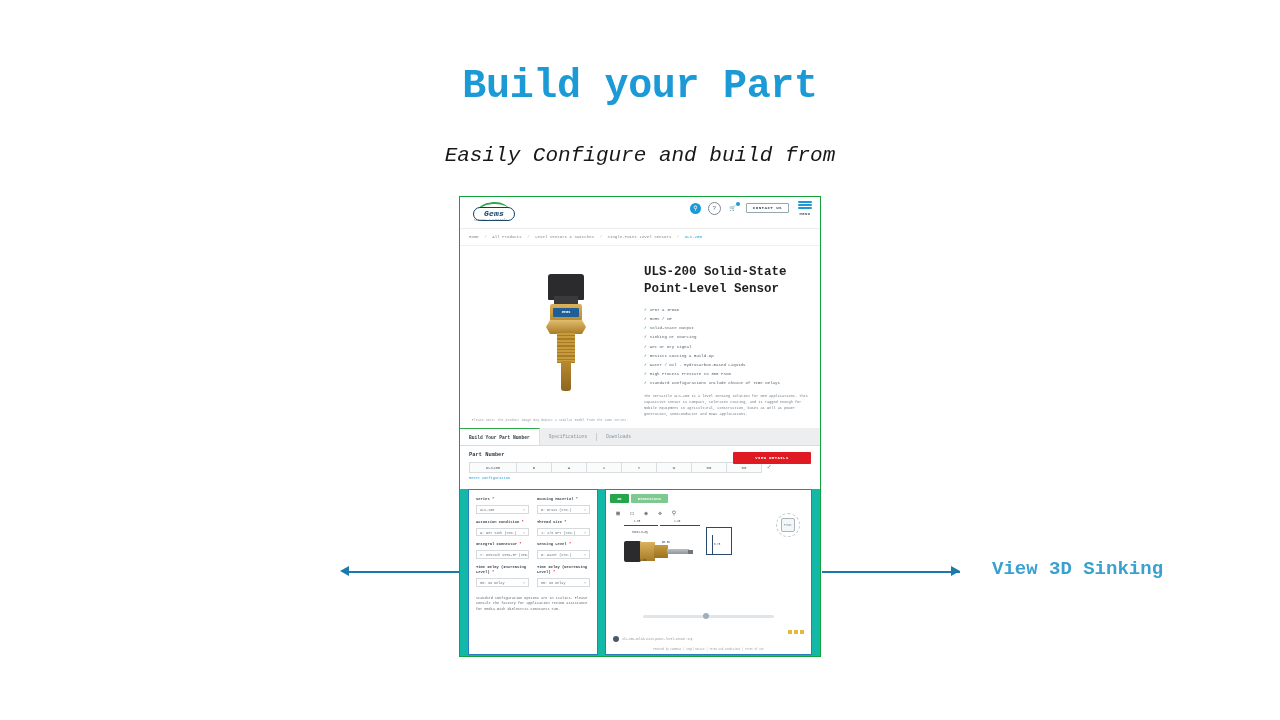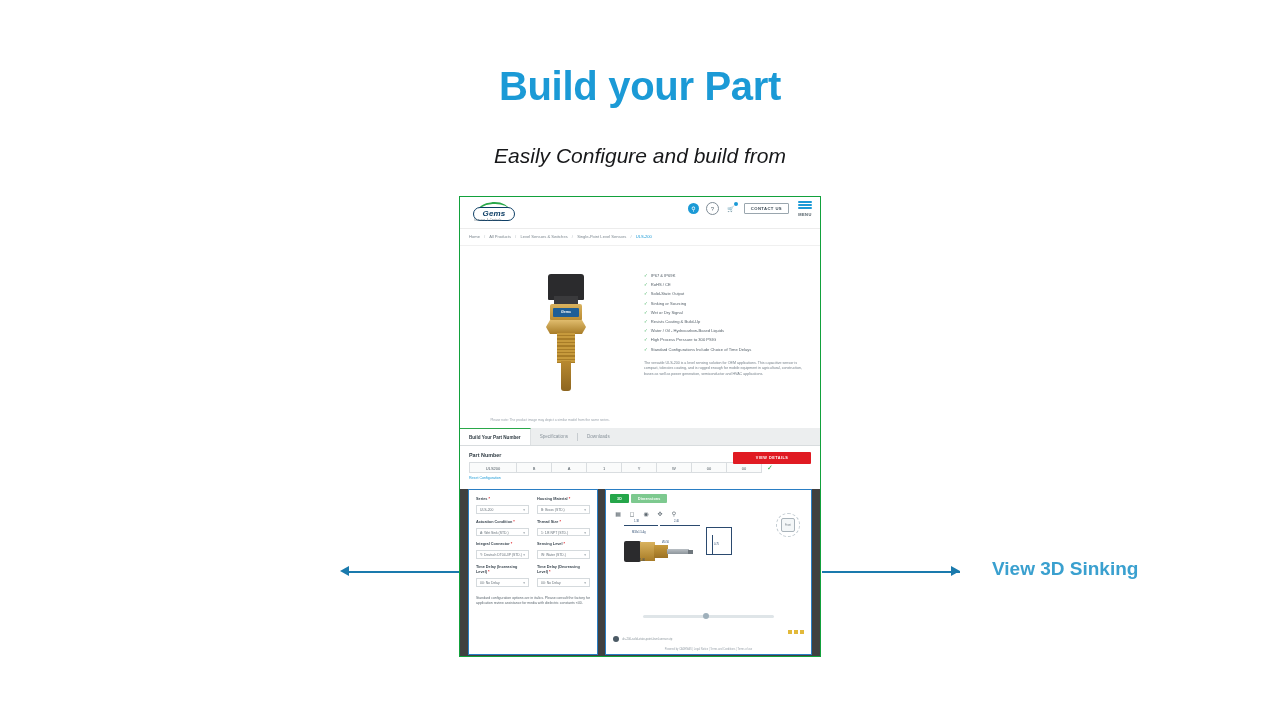--- a/index.html
+++ b/index.html
@@ -1,21 +1,21 @@
 <!DOCTYPE html>
 <html><head>
 <meta charset="utf-8">
 <style>
   html,body{margin:0;padding:0;}
   body{
     width:1280px;height:720px;background:#ffffff;
     font-family:"Liberation Sans",sans-serif;
     overflow:hidden;position:relative;
   }
-  .slide{position:relative;width:1280px;height:720px;}
+  .slide{position:relative;width:1280px;height:720px;font-family:Liberation Mono, monospace;}
 
   
   .slide-title{
     position:absolute;left:0;top:64px;width:1280px;text-align:center;
     font-size:40px;font-weight:bold;color:#1b9ad6;letter-spacing:-0.3px;
   }
   .slide-subtitle{
     position:absolute;left:0;top:144px;width:1280px;text-align:center;
     font-size:21px;font-style:italic;color:#17181a;
   }
@@ -30,21 +30,21 @@
   .arrow{position:absolute;top:571px;height:2px;background:#1a7aad;}
   .arrow-left{left:344px;width:116px;}
   .arrow-right{left:822px;width:138px;}
   .arrow-head{position:absolute;top:566px;width:0;height:0;}
   .arrow-head-left{left:340px;border-top:5px solid transparent;border-bottom:5px solid transparent;border-right:9px solid #1a7aad;}
   .arrow-head-right{left:951px;border-top:5px solid transparent;border-bottom:5px solid transparent;border-left:9px solid #1a7aad;}
 
   
   .shot{
     position:absolute;left:459px;top:196px;width:362px;height:461px;
-    border:1.5px solid #12a13c;background:#404040;box-sizing:border-box;
+    border:1.5px solid #12a13c;background:#14b8a6;box-sizing:border-box;
     overflow:hidden;
   }
 
   
   .site-header{position:relative;height:31px;background:#fff;border-bottom:1px solid #ececec;}
   .logo{position:absolute;left:9px;top:5px;width:50px;height:21px;}
   .logo-badge{
     position:absolute;left:4px;top:5px;width:40px;height:12px;border:1.4px solid #0e3f66;
     border-radius:7px;background:#fff;
     font-size:8px;font-weight:bold;color:#0e3f66;text-align:center;line-height:12px;
@@ -241,20 +241,21 @@
           <div class="s-conn2"></div>
           <div class="s-hexa"></div>
           <div class="s-label">Gems</div>
           <div class="s-hex"></div>
           <div class="s-thread"></div>
           <div class="s-tip"></div>
         </div>
         <div class="hero-note">Please note: The product image may depict a similar model from the same series.</div>
       </div>
       <div class="hero-right">
+        <div class="prod-title">ULS-200 Solid-State Point-Level Sensor</div>
         <div class="feat-list">
           <div class="feat">
               <span class="chk">✓</span>
               <span class="feat-txt">IP67 &amp; IP69K</span>
             </div>
           <div class="feat">
               <span class="chk">✓</span>
               <span class="feat-txt">RoHS / CE</span>
             </div>
           <div class="feat">

